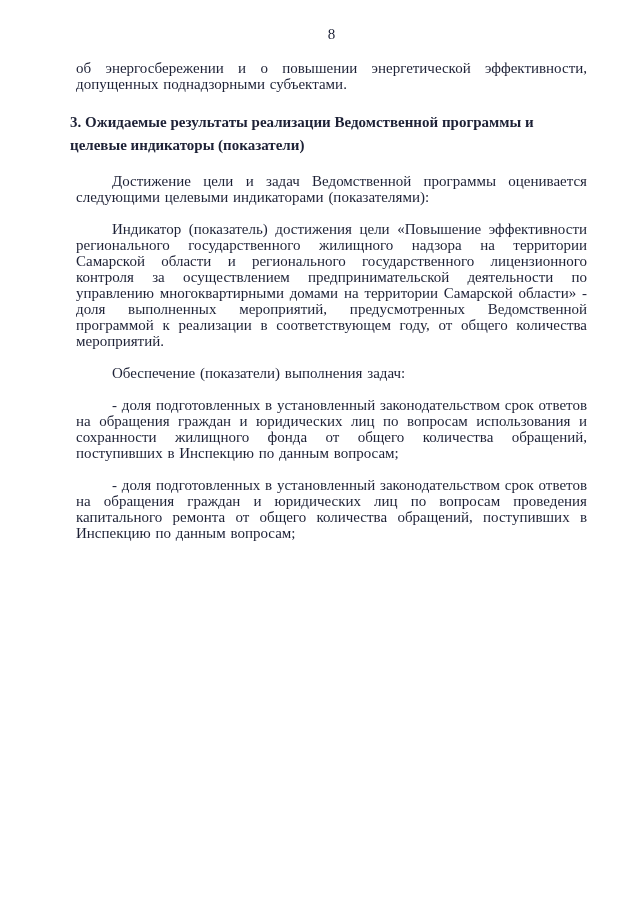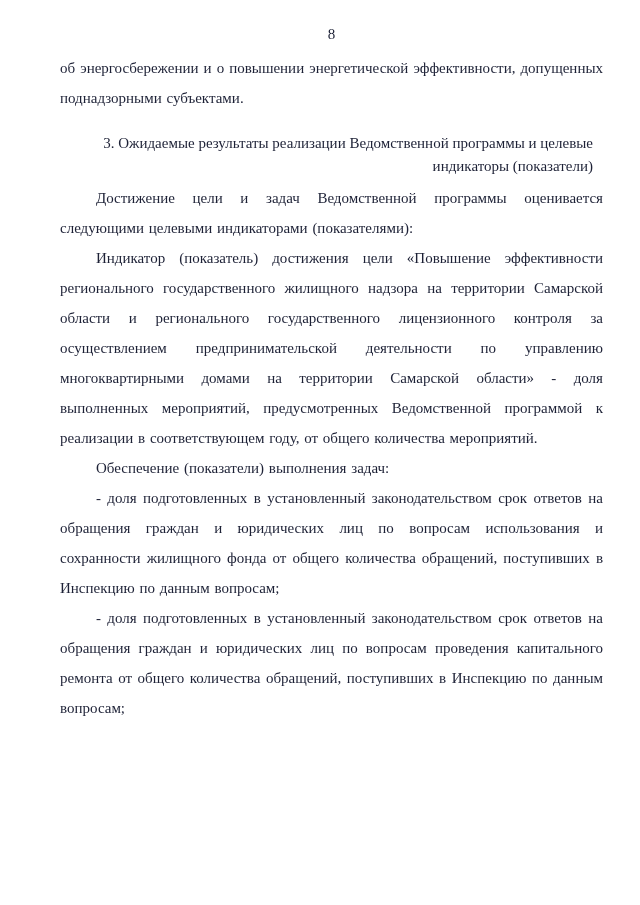--- a/index.html
+++ b/index.html
@@ -18,33 +18,33 @@
     font-size: 15px;
     color: #1d2136;
     overflow: hidden;
   }
   .page-number {
     text-align: center;
     margin: 0 0 9px 0;
     line-height: 20px;
   }
   .para {
-    margin: 0;
+    margin: 16px;
     text-align: justify;
-    line-height: 30px;
+    line-height: 16px;
     word-spacing: 1px;
   }
   .indent-lg { text-indent: 36px; }
   .indent-sm { text-indent: 14px; }
   .no-indent { text-indent: 0; }
   .heading {
     margin: 19px 0 5px 0;
     padding: 0 10px;
-    text-align: right;
-    font-weight: normal;
+    text-align: left;
+    font-weight: bold;
     font-size: 15px;
     line-height: 23px;
   }
 </style>
 </head>
 <body>
 
 <div class="page">
 
   <div class="page-number">8</div>

